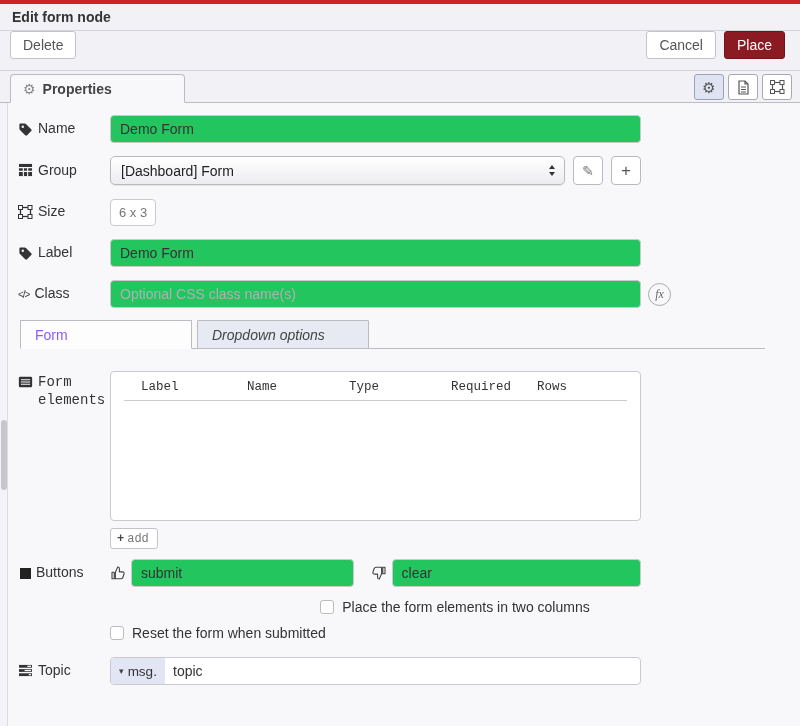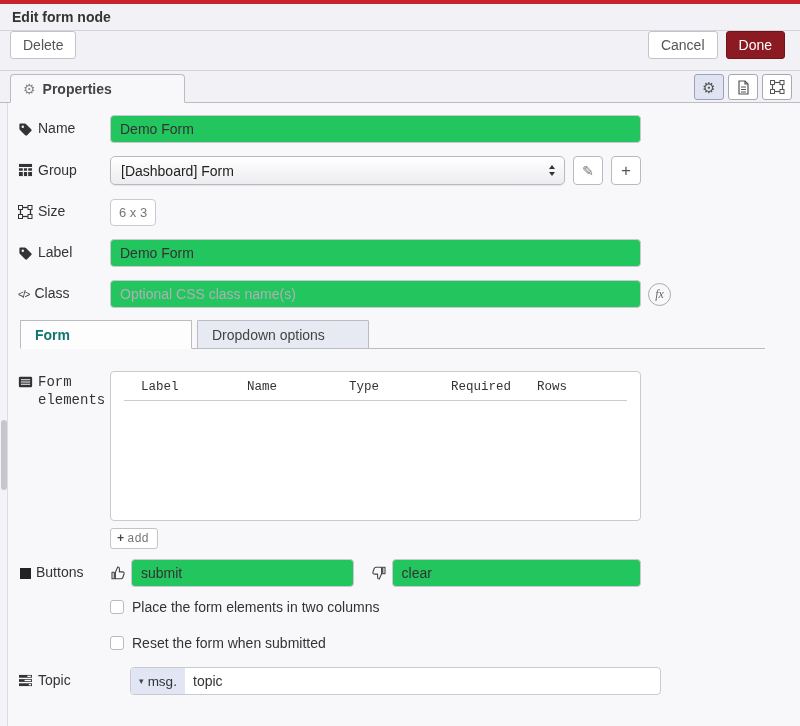--- a/index.html
+++ b/index.html
@@ -49,38 +49,38 @@
   .group-select .sel-text { flex:1; font-size:14px; color:#222; }
   .sq-btn { width:30px; height:29px; background:#fff; border:1px solid #b9b9bf; border-radius:4px; display:flex; align-items:center; justify-content:center; color:#777; font-size:14px; margin-left:8px; cursor:pointer; }
   .sq-btn.plus { color:#555; font-size:17px; }
 
   .size-btn { height:27px; min-width:44px; background:#fff; border:1px solid #c9c9cf; border-radius:4px; color:#777; font-size:13px; padding:0 8px; cursor:pointer; font-family:inherit; }
 
   .fx-circle { width:23px; height:23px; border:1px solid #aaa; border-radius:50%; display:flex; align-items:center; justify-content:center; margin-left:7px; color:#666; font-style:italic; font-size:12px; font-family:"Liberation Serif",serif; cursor:pointer; }
 
   .subtabs { margin-left:10px; width:745px; height:29px; border-bottom:1px solid #bbbbc2; display:flex; margin-top:0; margin-bottom:22px; }
   .subtab { width:172px; height:29px; border:1px solid #bbbbc2; border-radius:1px 1px 0 0; display:flex; align-items:center; padding-left:14px; margin-right:5px; cursor:pointer; }
-  .subtab.active { background:#fdfdfe; border-bottom-color:#fdfdfe; font-weight:bold; color:#0f766e; }
-  .subtab.inactive { background:#e8eaf3; color:#444; }
+  .subtab.active { background:#fdfdfe; border-bottom-color:#fdfdfe; font-weight:normal; color:#8b5cf6; }
+  .subtab.inactive { background:#e8eaf3; color:#444;font-style:italic; }
 
   .elements-box { width:531px; height:150px; background:#fff; border:1px solid #c9c9cf; border-radius:4px; }
   .elements-header { display:flex; padding:8px 14px 6px 30px; font-size:12.5px; color:#333; }
   .eh-label { width:106px; } .eh-name { width:102px; } .eh-type { width:102px; } .eh-required { width:86px; } .eh-rows { flex:1; }
   .elements-divider { margin:0 13px; border-bottom:1px solid #ccc; }
   .add-btn { margin-top:7px; margin-bottom:10px; height:21px; background:#fff; border:1px solid #c3c3c9; border-radius:3px; font-size:12px; color:#777; padding:0 8px 0 6px; display:inline-flex; align-items:center; gap:3px; cursor:pointer; font-family:inherit; }
   .add-btn .plus-glyph { color:#444; font-weight:bold; font-size:12px; }
 
   .buttons-inputs { display:flex; align-items:center; width:531px; }
   .thumb-icon { width:16px; height:16px; flex:0 0 16px; color:#444; }
   .input-submit { width:226px; margin-left:5px; }
   .input-clear { width:253px; margin-left:5px; }
   .gap18 { width:17px; }
 
   .checkbox-row { margin-left:100px; display:flex; align-items:center; gap:8px; height:16px; }
-  .cb1 { margin-bottom:20px; } .cb2 { margin-bottom:14px; }
+  .cb1 { margin-bottom:10px;justify-content:center; } .cb2 { margin-bottom:14px; }
   .checkbox { width:14px; height:14px; background:#fff; border:1px solid #bbb; border-radius:3px; flex:0 0 14px; cursor:pointer; }
   .cb-label { color:#333; }
 
   .typed-input { width:531px; height:28px; background:#fff; border:1px solid #c9c9cf; border-radius:4px; display:flex; align-items:stretch; overflow:hidden; }
   .typed-prefix { width:54px; background:#e2e5f3; display:flex; align-items:center; justify-content:center; gap:4px; color:#333; font-size:13.5px; cursor:pointer; border-radius:3px 0 0 3px; }
   .typed-prefix .caret { font-size:9px; color:#444; }
   .typed-value { flex:1; border:none; outline:none; padding:0 8px; font-size:14px; color:#333; font-family:inherit; background:transparent; }
 
   svg { display:block; }
 </style>
@@ -89,21 +89,21 @@
 
 <div class="red-bar"></div>
 
 <div class="dlg-header">
   <span class="title">Edit form node</span>
 </div>
 
 <div class="btn-bar">
   <button class="btn">Delete</button>
   <button class="btn btn-cancel">Cancel</button>
-  <button class="btn btn-done">Done</button>
+  <button class="btn btn-done">Place</button>
 </div>
 
 <div class="tab-bar">
   <div class="properties-tab">
     <span class="gear-glyph">⚙</span>
     <span class="tab-label">Properties</span>
   </div>
   <div class="tray-tools">
     <div class="tool-btn selected">
       <span class="gear-glyph">⚙</span>
@@ -279,21 +279,21 @@
 
   <div class="checkbox-row cb1">
     <span class="checkbox"></span>
     <span class="cb-label">Place the form elements in two columns</span>
   </div>
   <div class="checkbox-row cb2">
     <span class="checkbox"></span>
     <span class="cb-label">Reset the form when submitted</span>
   </div>
 
-  <div class="form-row" style="margin-top:16px;gap:20px;">
+  <div class="form-row" style="margin-top:16px;">
     <div class="row-label">
       <span class="icon16">
         <svg width="15" height="13" viewBox="0 0 16 14">
             <rect x="1" y="1" width="14" height="3" fill="#333"></rect>
             <rect x="1" y="5.5" width="14" height="3" fill="#333"></rect>
             <rect x="1" y="10" width="14" height="3" fill="#333"></rect>
             <rect x="10" y="1.8" width="4" height="1.4" fill="#f8f8fb"></rect>
             <rect x="7" y="6.3" width="7" height="1.4" fill="#f8f8fb"></rect>
             <rect x="11.5" y="10.8" width="2.5" height="1.4" fill="#f8f8fb"></rect>
           </svg>

